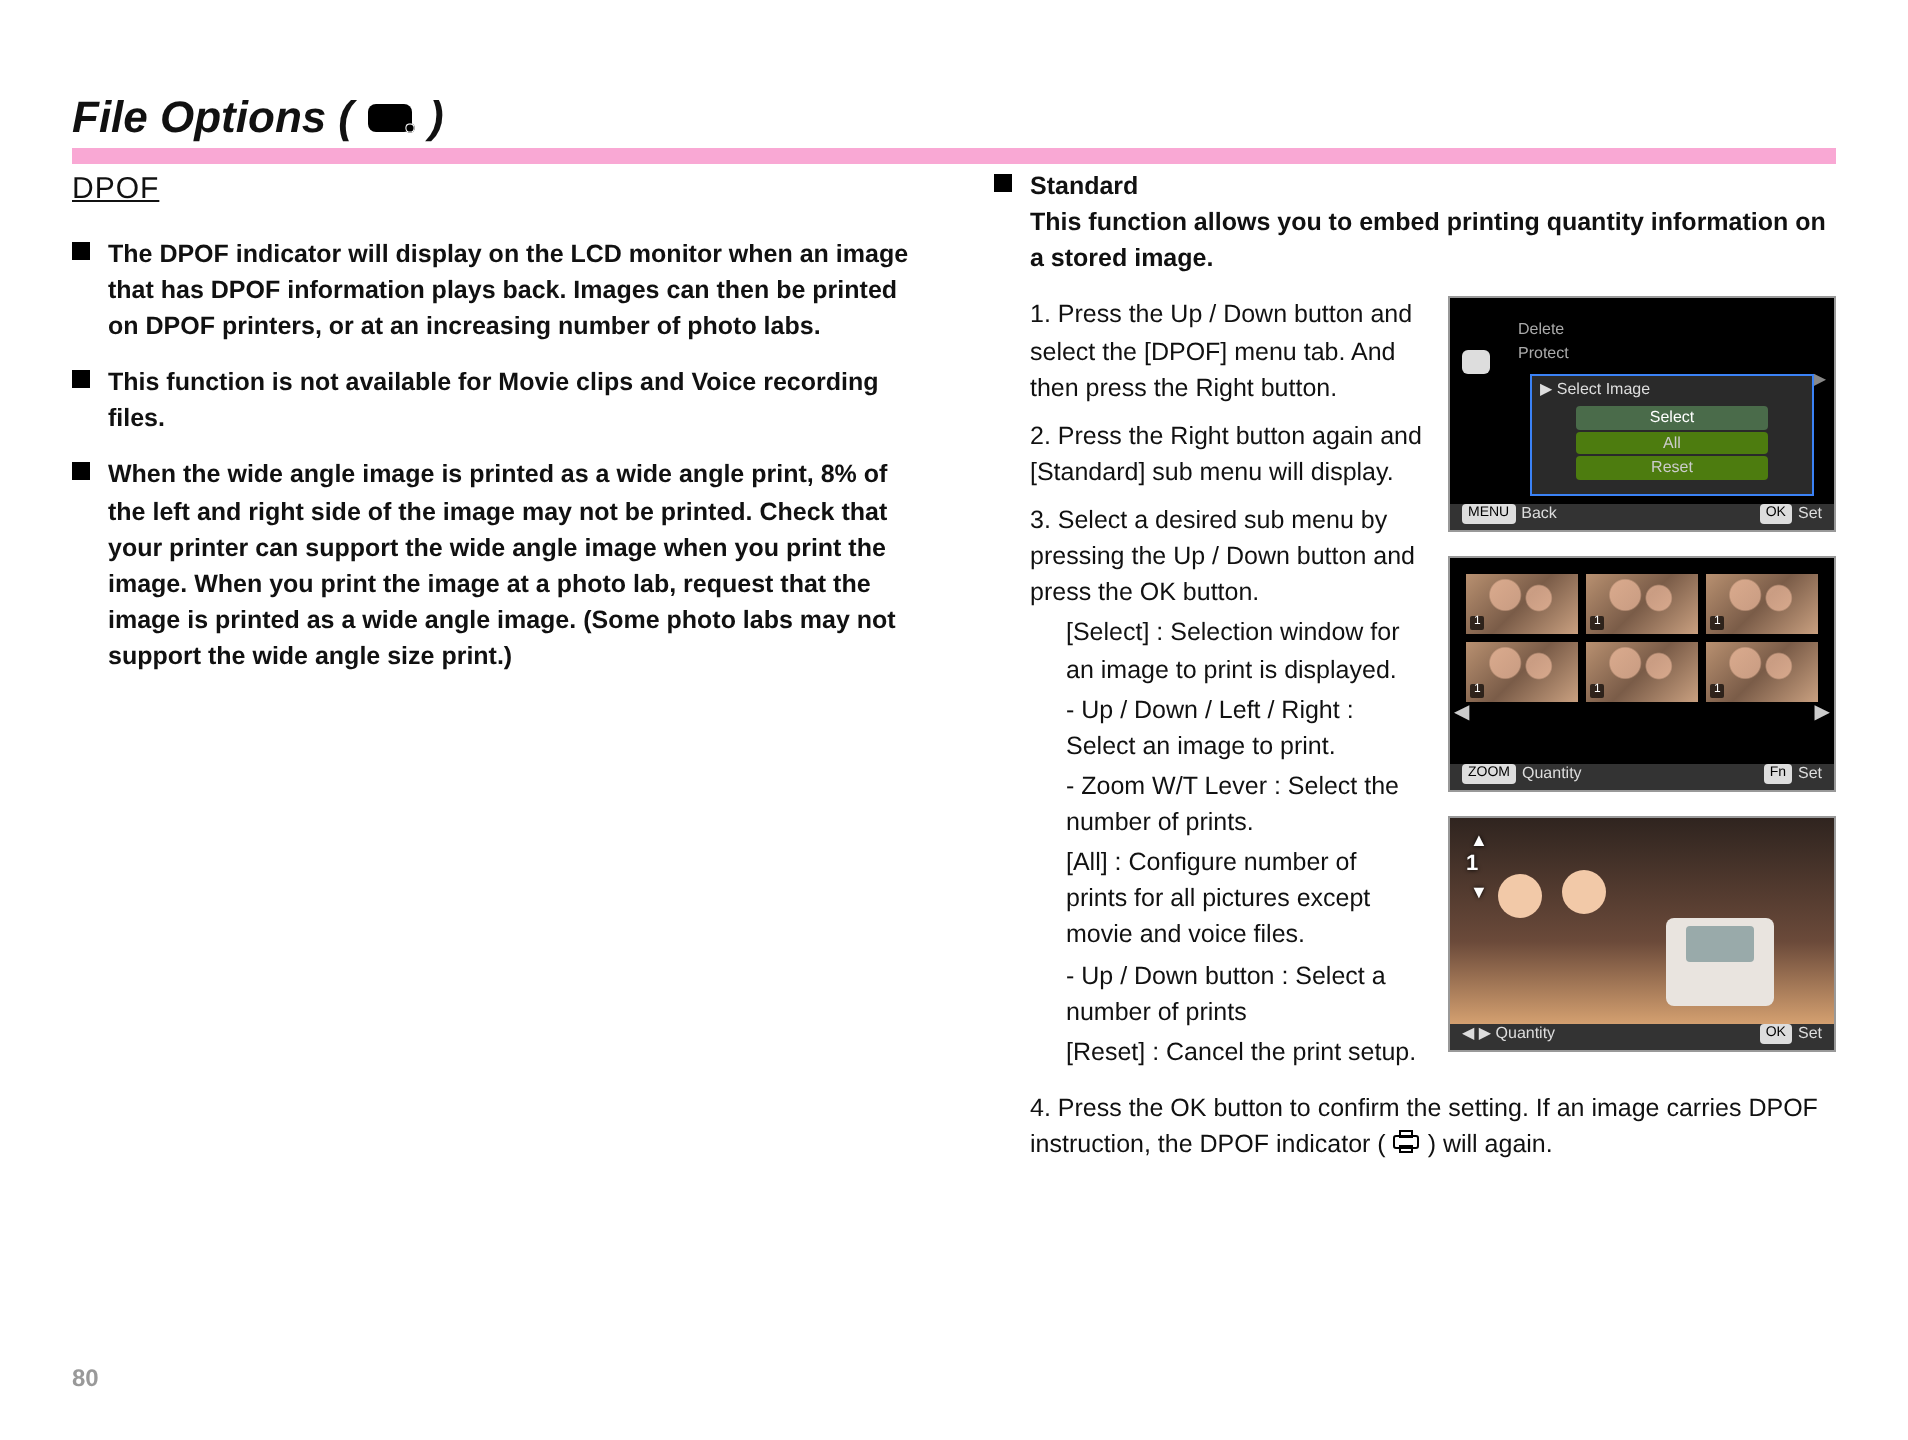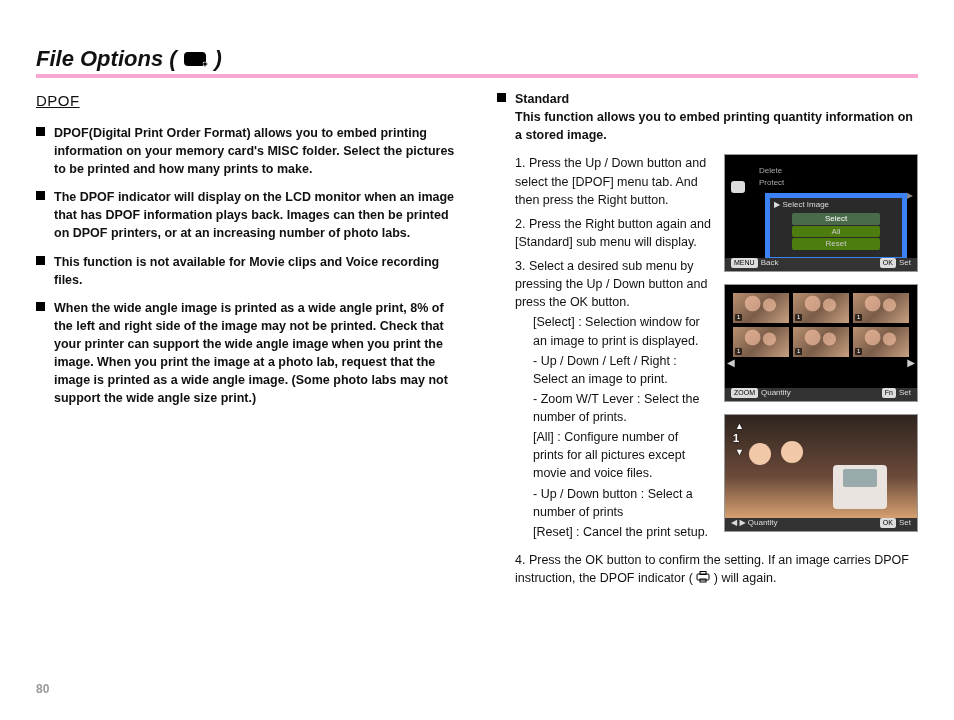--- a/index.html
+++ b/index.html
@@ -1,23 +1,23 @@
 <!DOCTYPE html>
 <html><head>
 <meta charset="utf-8">
 <style>
   * { box-sizing: border-box; margin: 0; padding: 0; }
   html, body { width: 954px; height: 720px; background: #fff; font-family: Arial, Helvetica, sans-serif; color: #111; }
   .page { padding: 46px 36px 0 36px; }
-  .title { font-size: 22px; font-weight: bold; font-style: italic; border-bottom: 4px solid #f9a8d4; padding-bottom: 2px; display: flex; align-items: center; gap: 6px; }
+  .title { font-size: 22px; font-weight: bold; font-style: italic; border-bottom: 8px solid #f9a8d4; padding-bottom: 2px; display: flex; align-items: center; gap: 6px; }
   .title .paren { font-weight: bold; }
   .title-icon { width: 22px; height: 14px; border-radius: 4px; background: #000; position: relative; display: inline-block; margin: 0 2px; }
   .title-icon::after { content:""; position:absolute; right:-3px; bottom:-2px; width:8px; height:8px; border-radius:50%; background:#000; box-shadow: inset 0 0 0 1px #fff; transform: scale(.6); }
 
-  .cols { display: flex; gap: 40px; margin-top: 12px; }
+  .cols { display: flex; gap: 40px; margin-top: 2px; }
   .col { flex: 1 1 0; font-size: 12.5px; line-height: 1.45; }
   .col-left { max-width: 430px; }
   .col-right { max-width: 430px; position: relative; }
 
   .sec-h { font-size: 15px; text-decoration: underline; margin-bottom: 12px; letter-spacing: .5px; }
 
   .blist { list-style: none; padding-left: 0; }
   .blist > li { position: relative; padding-left: 18px; margin-bottom: 10px; font-weight: bold; }
   .blist > li::before { content: ""; position: absolute; left: 0; top: 3px; width: 9px; height: 9px; background: #000; }
 
@@ -30,21 +30,21 @@
 
   .screens { width: 194px; display: flex; flex-direction: column; gap: 12px; }
   .scr { border: 1px solid #999; background: #000; color: #fff; font-size: 8px; line-height: 1.2; position: relative; height: 118px; overflow: hidden; }
   .scr .bar { position: absolute; left: 0; right: 0; bottom: 0; height: 13px; background: #333; display: flex; align-items: flex-start; padding: 0 6px; font-size: 8px; color: #ddd; }
   .scr .bar .spacer { flex: 1; }
   .scr .bar .k { display:inline-block; background:#ddd; color:#000; border-radius:2px; padding:0 3px; margin-right:3px; font-size:7px; line-height:10px; }
 
   
   .scr1 .menu { position:absolute; top:10px; left:34px; font-size:8px; color:#aaa; }
   .scr1 .menu div { padding:1px 0; }
-  .scr1 .popup { position:absolute; top:38px; left:40px; right:10px; background:#2a2a2a; border:5px solid #3b82f6; padding:2px 4px 6px; }
+  .scr1 .popup { position:absolute; top:38px; left:40px; right:10px; background:#2a2a2a; border:1px solid #3b82f6; padding:2px 4px 6px; }
   .scr1 .popup .pt { color:#ddd; font-size:8px; margin-bottom:3px; }
   .scr1 .opt { text-align:center; font-size:8px; padding:1px 0; margin:1px 18px; border-radius:2px; background:#4d7c0f; color:#ccc; }
   .scr1 .opt.sel { background:#4a6b4a; color:#fff; }
   .scr1 .side { position:absolute; left:6px; top:20px; width:20px; }
   .scr1 .side .dot { width:14px; height:12px; border-radius:3px; background:#ddd; margin:6px 0; }
   .scr1 .trib { position:absolute; right:4px; top:36px; color:#888; font-size:8px;}
 
   
   .scr2 .grid { position:absolute; top:8px; left:8px; right:8px; display:grid; grid-template-columns: repeat(3, 1fr); gap:4px; }
   .scr2 .thumb { height:30px; background: linear-gradient(135deg,#b89070 0%, #7a5c48 50%, #c9a080 100%); position:relative; }
@@ -77,21 +77,20 @@
     <span class="paren">(</span>
     <span class="title-icon"></span>
     <span class="paren">)</span>
   </div>
 
   <div class="cols">
 
     <div class="col col-left">
       <div class="sec-h">DPOF</div>
       <ul class="blist">
-        <li>DPOF(Digital Print Order Format) allows you to embed printing information on your memory card's MISC folder. Select the pictures to be printed and how many prints to make.</li>
         <li>The DPOF indicator will display on the LCD monitor when an image that has DPOF information plays back. Images can then be printed on DPOF printers, or at an increasing number of photo labs.</li>
         <li>This function is not available for Movie clips and Voice recording files.</li>
         <li>When the wide angle image is printed as a wide angle print, 8% of the left and right side of the image may not be printed. Check that your printer can support the wide angle image when you print the image. When you print the image at a photo lab, request that the image is printed as a wide angle image. (Some photo labs may not support the wide angle size print.)</li>
       </ul>
     </div>
 
     <div class="col col-right">
       <ul class="blist">
         <li>
           <span style="display:block">Standard</span>

